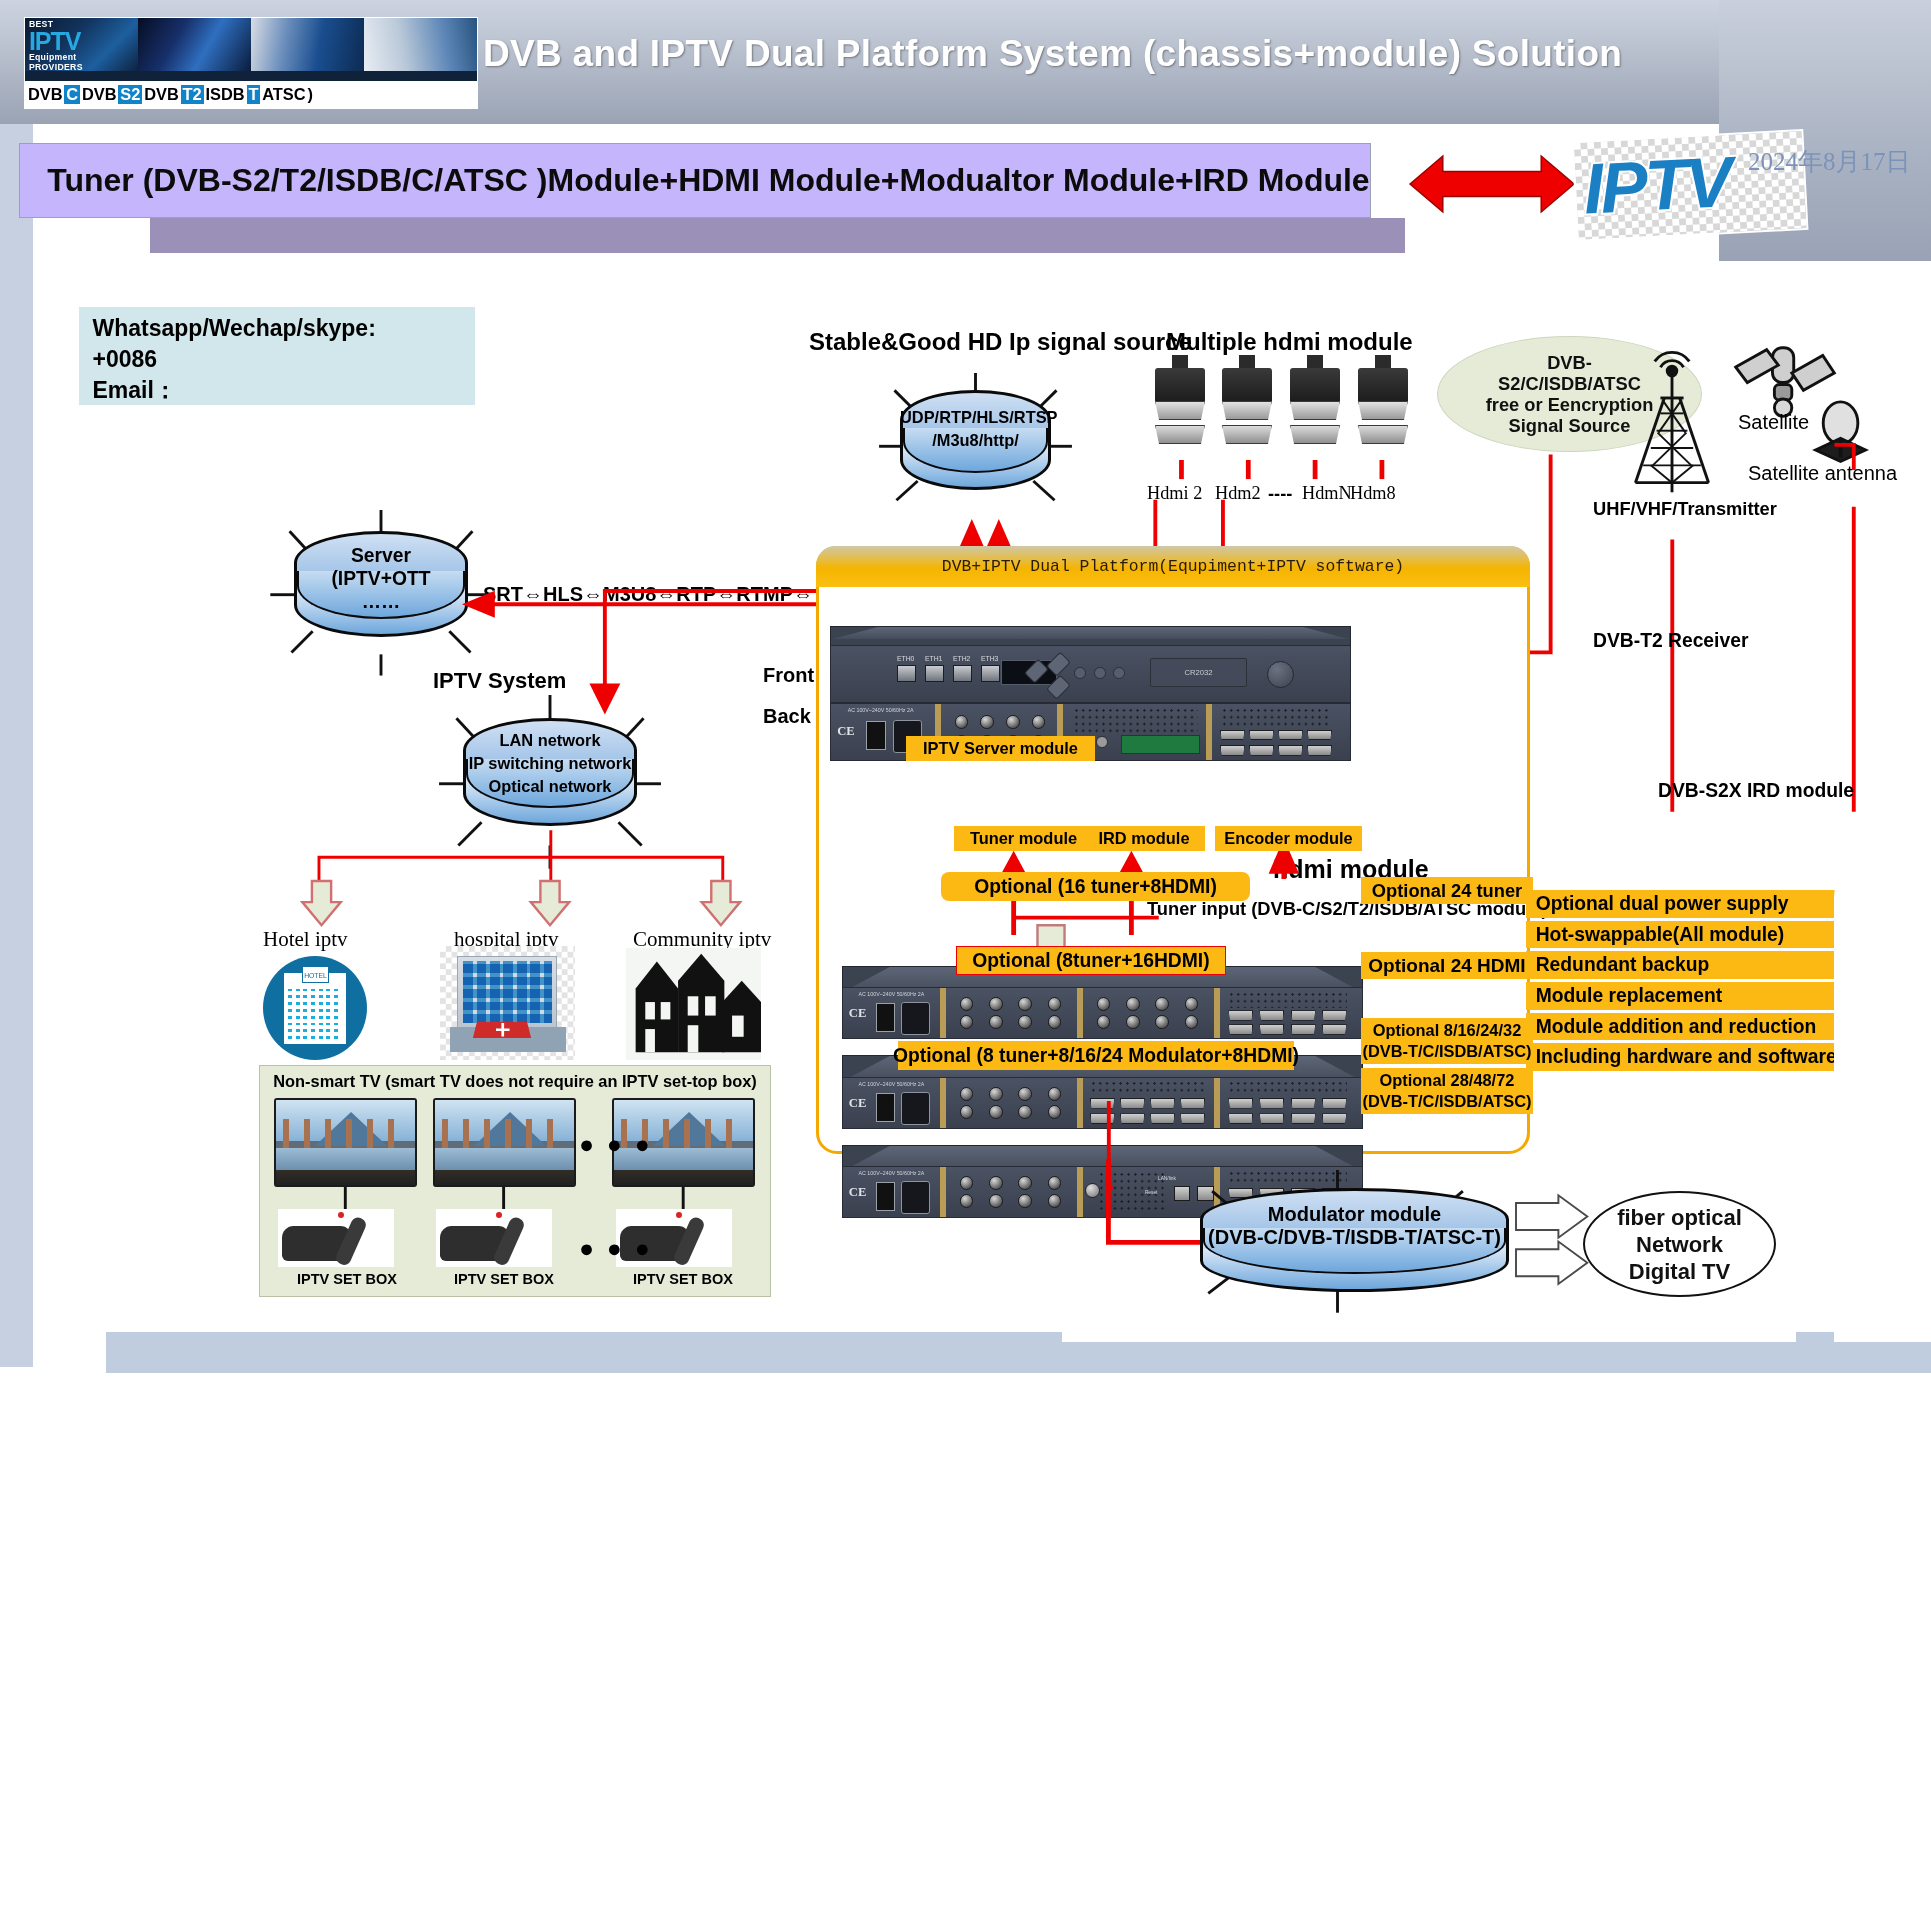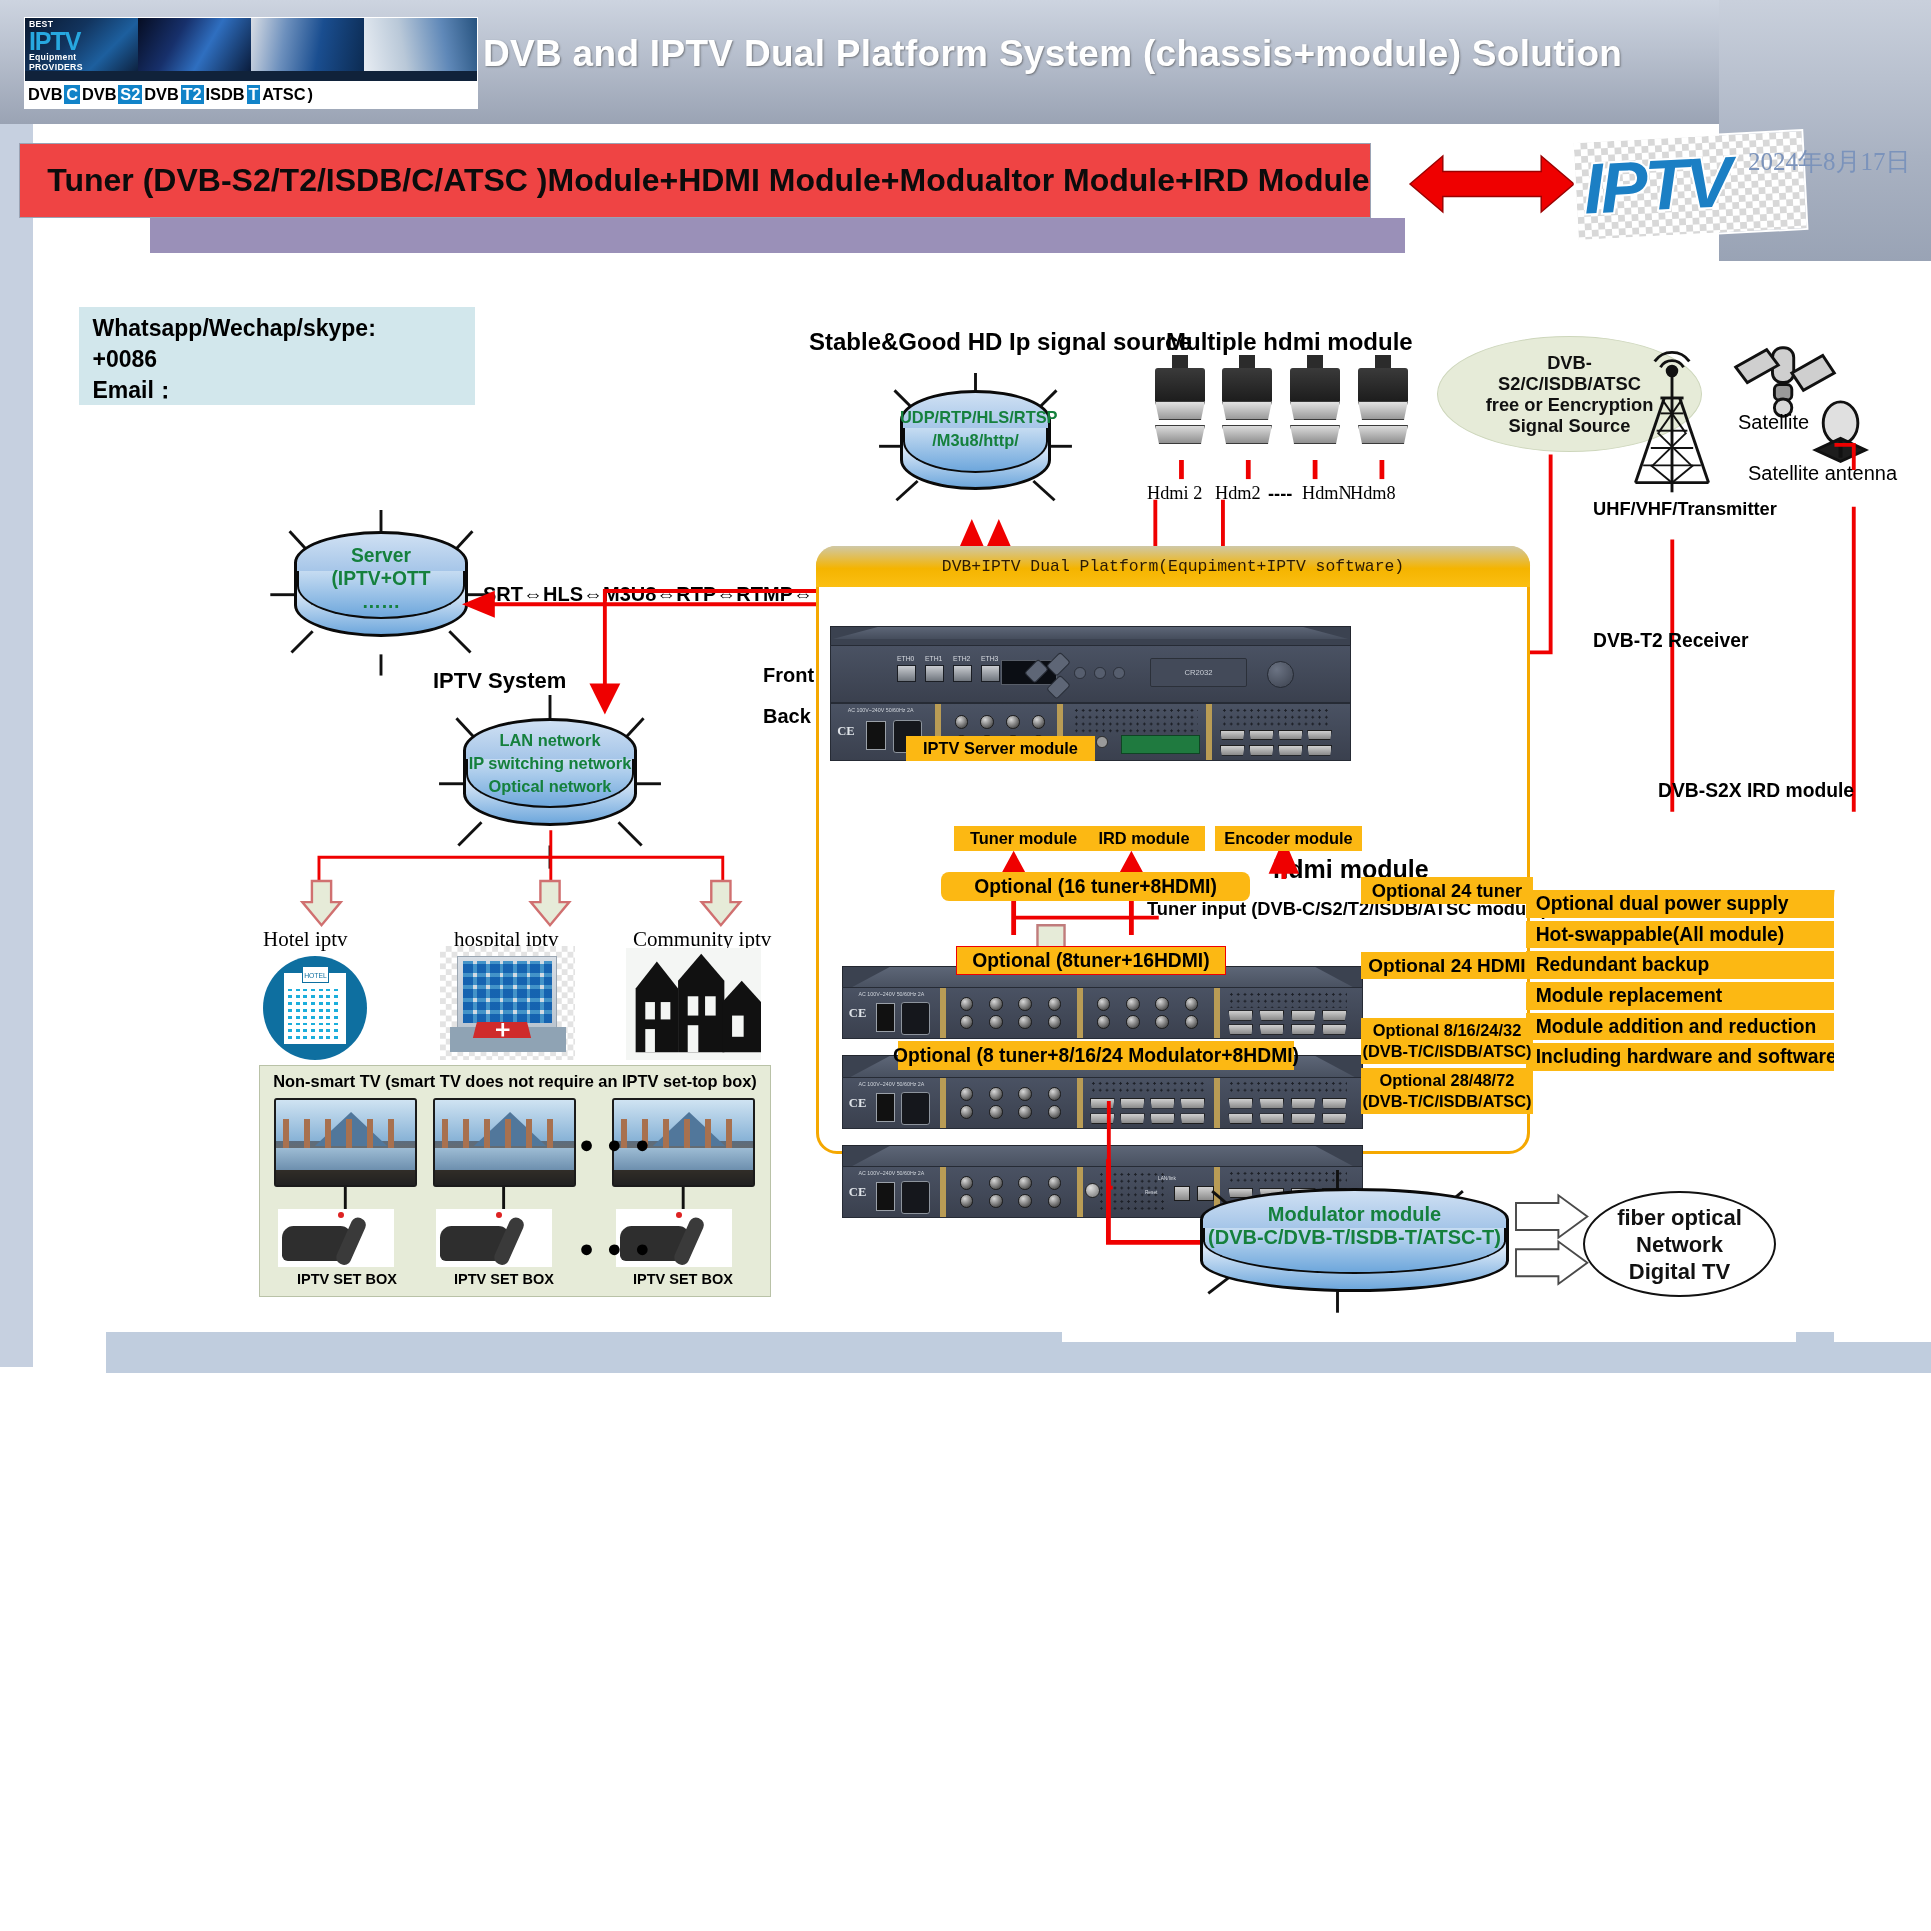--- a/index.html
+++ b/index.html
@@ -47,21 +47,21 @@
   .std { font-weight: bold; font-size: 16.4px; color: #000; font-family: "Liberation Sans", sans-serif; }
   .std-inv { background: #1183c8; color: #fff; padding: 0 1.9px; }
   .header-title {
     position: absolute; left: 483px; top: 33px; width: 1255px;
     font-size: 37px; font-weight: bold; color: #ffffff;
     text-shadow: 1px 1px 1.9px rgba(60,60,60,.55);
     letter-spacing: 0.3px;
   }
   .subtitle-box {
     position: absolute; left: 19.3px; top: 143px; width: 1352px; height: 75px;
-    background: #ef4444; border: 1px solid #9aa3b4;
+    background: #c4b5fd; border: 1px solid #9aa3b4;
   }
   .subtitle-box .txt {
     font-size: 32px; font-weight: bold; color: #0c0c0c;
     line-height: 73px; padding-left: 27px; white-space: nowrap;
   }
   .subtitle-accent {
     position: absolute; left: 150px; top: 218px; width: 1255px; height: 35px;
     background: #9a90b8;
   }
   .red-dbl-arrow { position: absolute; left: 1410px; top: 154px; width: 164px; height: 60px; }
@@ -120,21 +120,21 @@
     background: linear-gradient(180deg,#cfe0f3 0%, #9dc0e6 45%, #d8e7f7 60%, #6ea7dc 100%);
   }
   .cyl .rim {
     position: absolute; left: 2.9px; top: 38%; width: calc(100% - 5.8px); height: 45%;
     border: 2.9px solid #0a0a0a; border-top: none;
     border-radius: 0 0 50% 50%/0 0 70% 70%;
     background: linear-gradient(180deg,#c6dcf2 0%, #6ea7dc 100%);
   }
   .cyl .txt {
     position: absolute; left: 0; top: 12%; width: 100%; text-align: center;
-    font-size: 19.3px; font-weight: bold; color: #15803d; z-index: 3; line-height: 23px;
+    font-size: 19.3px; font-weight: bold; color: #000000; z-index: 3; line-height: 23px;
   }
   .ellipse-green {
     position: absolute; border-radius: 50%;
     background: #e6ebd8; border: 1px solid #cdd6bb;
     display: flex; align-items: center; justify-content: center; text-align: center;
   }
   .ellipse-white {
     position: absolute; border-radius: 50%;
     background: #ffffff; border: 2.4px solid #111;
     display: flex; align-items: center; justify-content: center; text-align: center;

